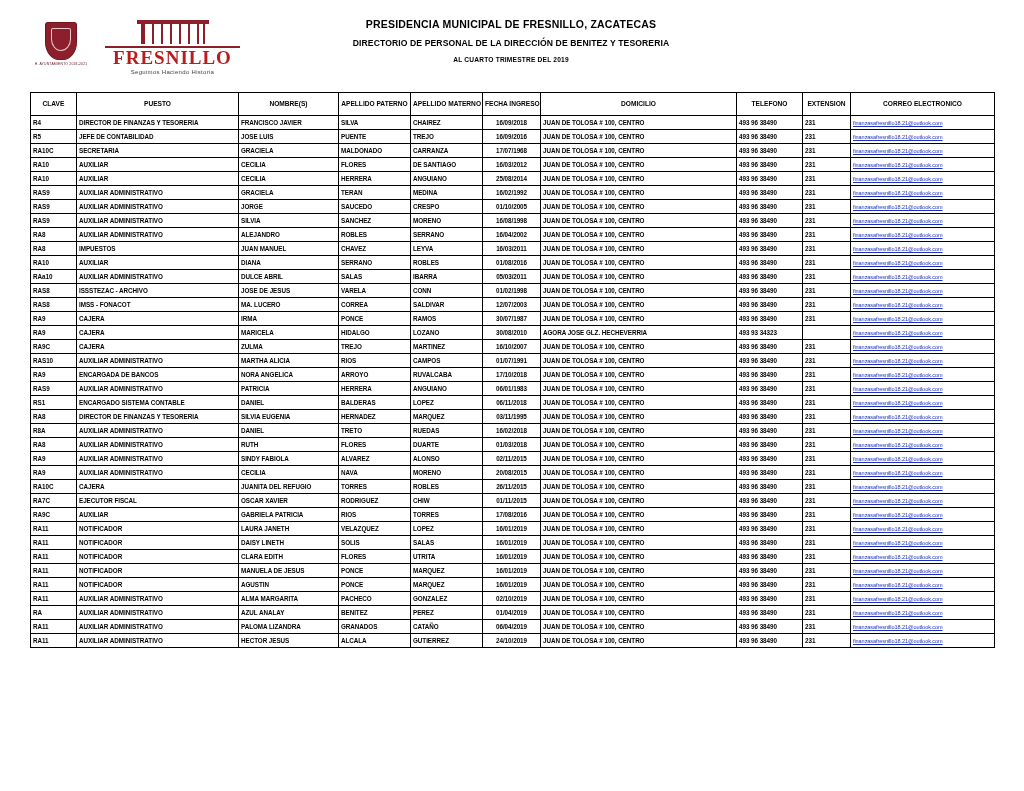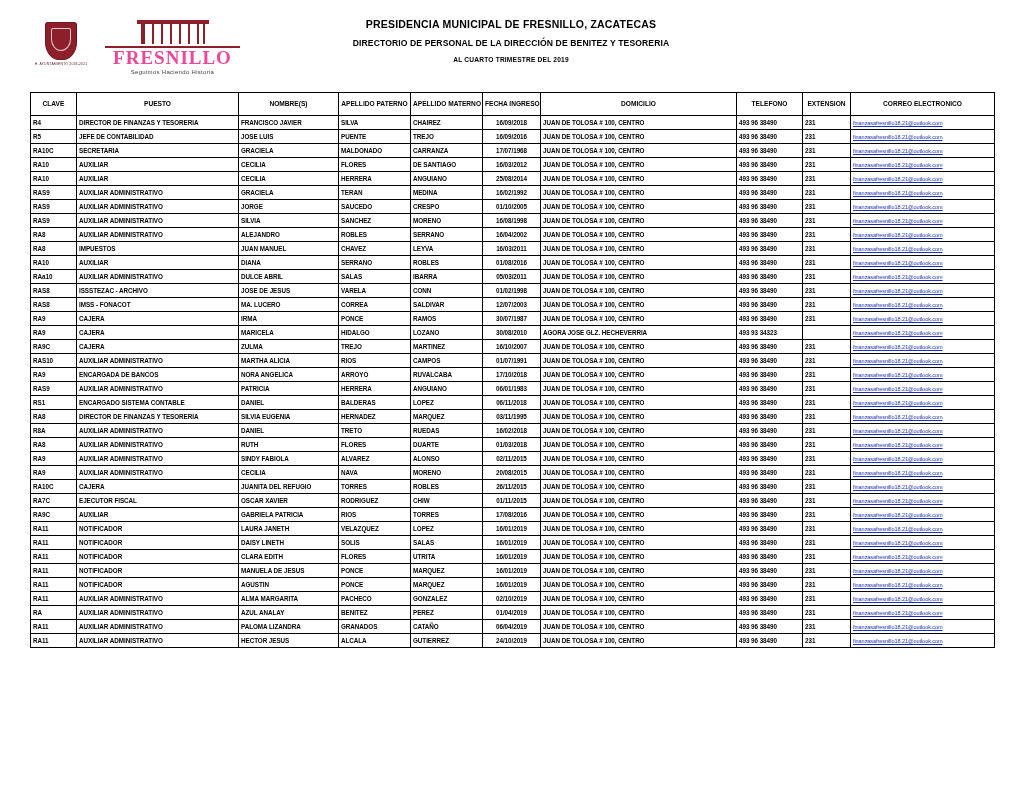--- a/index.html
+++ b/index.html
@@ -86,21 +86,21 @@
     position: absolute;
     left: -6px; right: -6px; top: -4px;
     height: 4px;
     background: #8d1f2b;
   }
   .logo-word {
     font-family: "Liberation Serif", serif;
     font-weight: bold;
     font-size: 19px;
     letter-spacing: 1px;
-    color: #ec4899;
+    color: #b91c1c;
     line-height: 20px;
   }
   .logo-sub {
     font-size: 6px;
     color: #444;
     letter-spacing: .3px;
     margin-top: 1px;
   }
 
   .titles {

